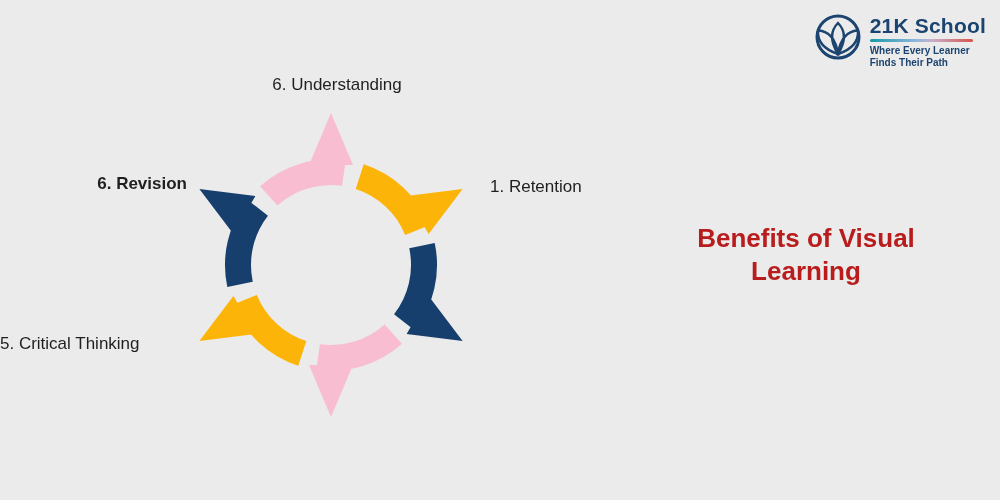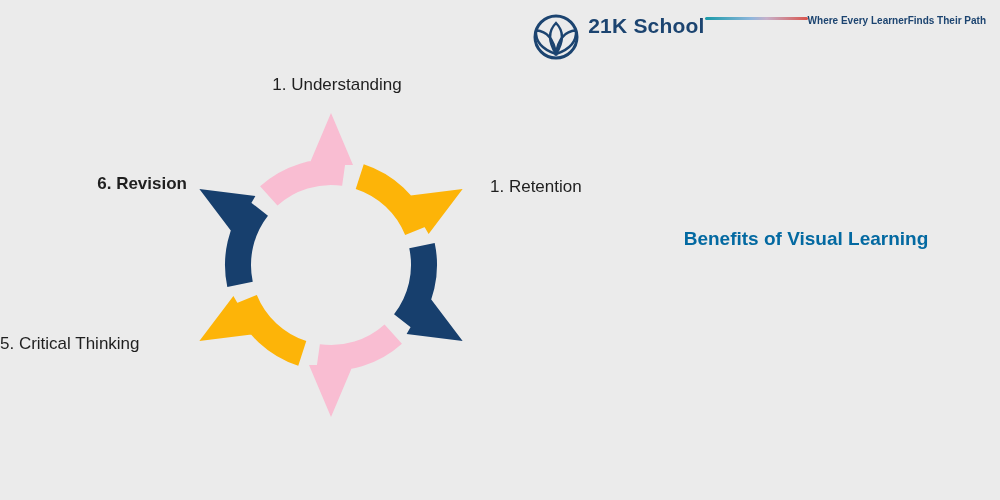--- a/index.html
+++ b/index.html
@@ -11,21 +11,21 @@
     position: relative;
   }
   .canvas { position: absolute; inset: 0; }
 
   
   .logo {
     position: absolute; top: 12px; right: 14px;
     display: flex; align-items: flex-start; gap: 7px;
   }
   .logo-icon { width: 50px; height: 50px; }
-  .logo-text { display: flex; flex-direction: row; padding-top: 3px; }
+  .logo-text { display: flex; flex-direction: column; padding-top: 3px; }
   .logo-name {
     font-size: 21px; font-weight: 700; color: #1c4470;
     letter-spacing: 0.2px; line-height: 22px;
   }
   .logo-divider {
     width: 103px; height: 2.5px; margin: 2px 0 3px 0; border-radius: 2px;
     background: linear-gradient(90deg, #189aa8 0%, #8fb6dc 45%, #c7b0c9 60%, #d9534b 100%);
   }
   .logo-tagline {
     font-size: 10px; font-weight: 700; color: #1c4470; line-height: 12.5px;
@@ -43,21 +43,21 @@
   .dlabel-2 { left: 490px; top: 177px; }
   .dlabel-3 { left: 497px; top: 334px; }
   .dlabel-4 { top: 435px; }
   .dlabel-5 { left: 0; width: 179px; text-align: left; top: 334px; }
   .dlabel-6 { left: 0; width: 187px; text-align: right; top: 174px; font-weight: bold; }
 
   
   .main-title {
     position: absolute; left: 666px; top: 222px; width: 280px;
     margin: 0; text-align: center;
-    font-size: 19px; font-weight: 700; color: #0369a1; line-height: 33px;
+    font-size: 26px; font-weight: 700; color: #b91c1c; line-height: 33px;
   }
 </style>
 </head>
 <body>
 
 <div class="canvas">
 
   <div class="logo">
     <svg class="logo-icon" viewBox="-25 -25 50 50">
       <circle cx="0" cy="0" r="21" fill="none" stroke="#1c4470" stroke-width="3"></circle>
@@ -83,20 +83,20 @@
                M -22 -100 L 0 -152 L 22 -100 Z" fill="#173f6d"></path>
       <path transform="rotate(180)" d="M -53.54 -59.45 L -70.94 -78.77 A 106 106 0 0 1 14.75 -104.97 L 11.13 -79.22 A 80 80 0 0 0 -53.54 -59.45 Z
                M -22 -100 L 0 -152 L 22 -100 Z" fill="#f9bdd2"></path>
       <path transform="rotate(240)" d="M -53.54 -59.45 L -70.94 -78.77 A 106 106 0 0 1 14.75 -104.97 L 11.13 -79.22 A 80 80 0 0 0 -53.54 -59.45 Z
                M -22 -100 L 0 -152 L 22 -100 Z" fill="#fdb408"></path>
       <path transform="rotate(300)" d="M -53.54 -59.45 L -70.94 -78.77 A 106 106 0 0 1 14.75 -104.97 L 11.13 -79.22 A 80 80 0 0 0 -53.54 -59.45 Z
                M -22 -100 L 0 -152 L 22 -100 Z" fill="#173f6d"></path>
     </g>
   </svg>
 
-  <div class="dlabel dlabel-1 center">1. Understanding</div>
+  <div class="dlabel dlabel-1 center">6. Understanding</div>
   <div class="dlabel dlabel-2">1. Retention</div>
   <div class="dlabel dlabel-5">5. Critical Thinking</div>
   <div class="dlabel dlabel-6">6. Revision</div>
 
   <h1 class="main-title">Benefits of Visual Learning</h1>
 
 </div>
 
 </body></html>

